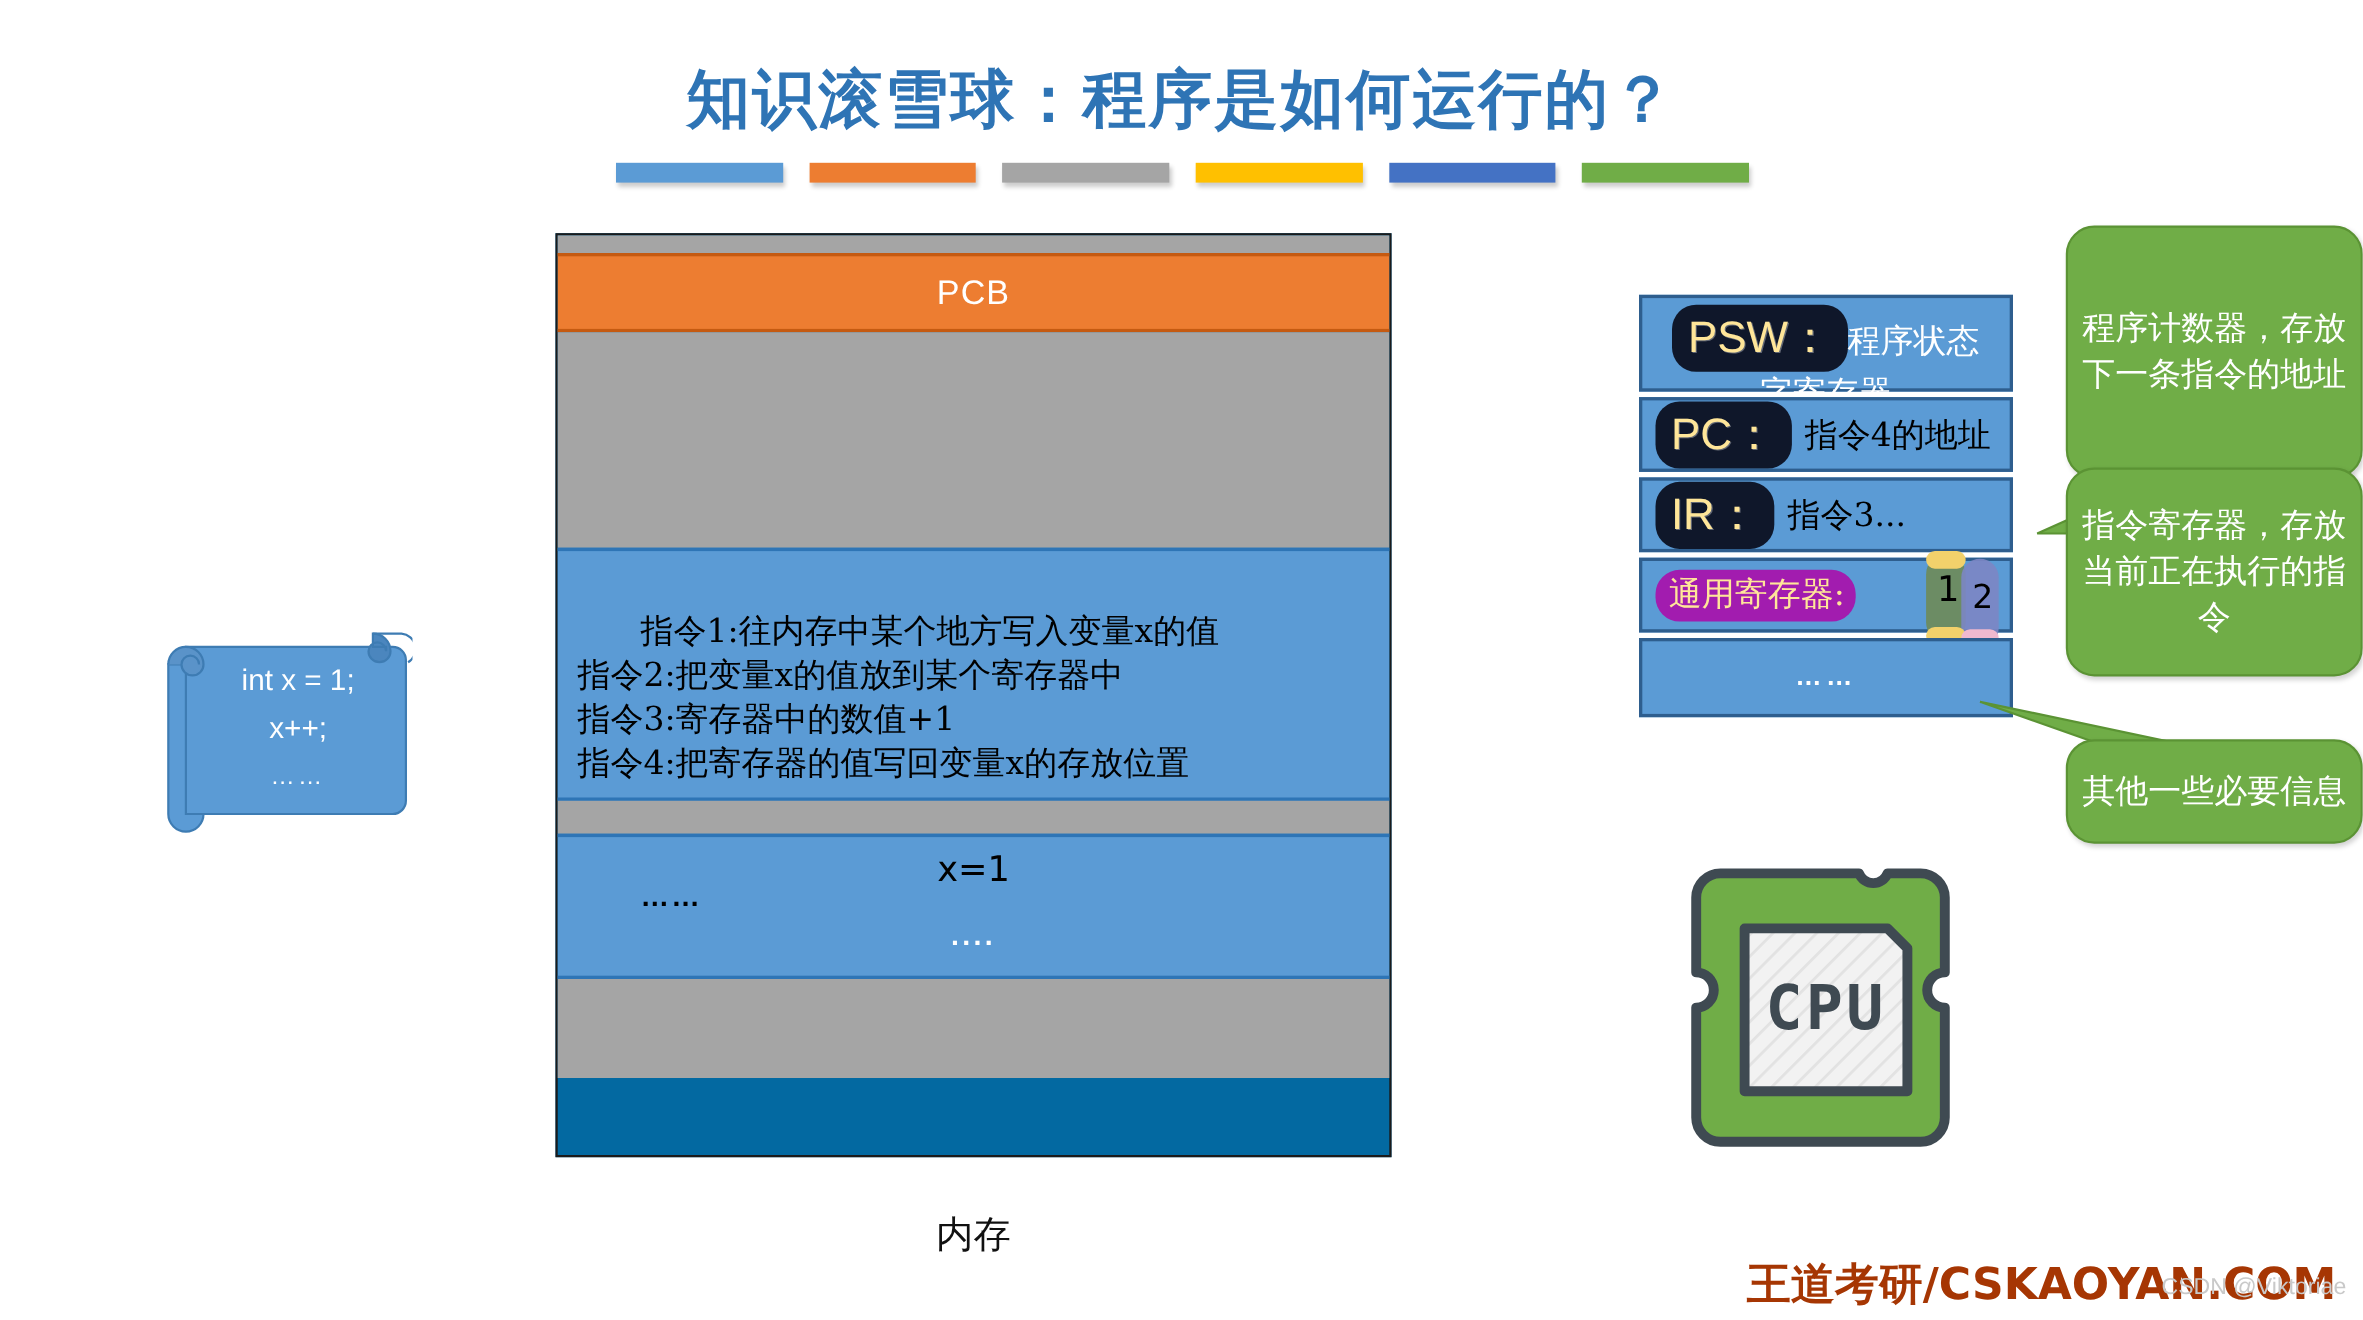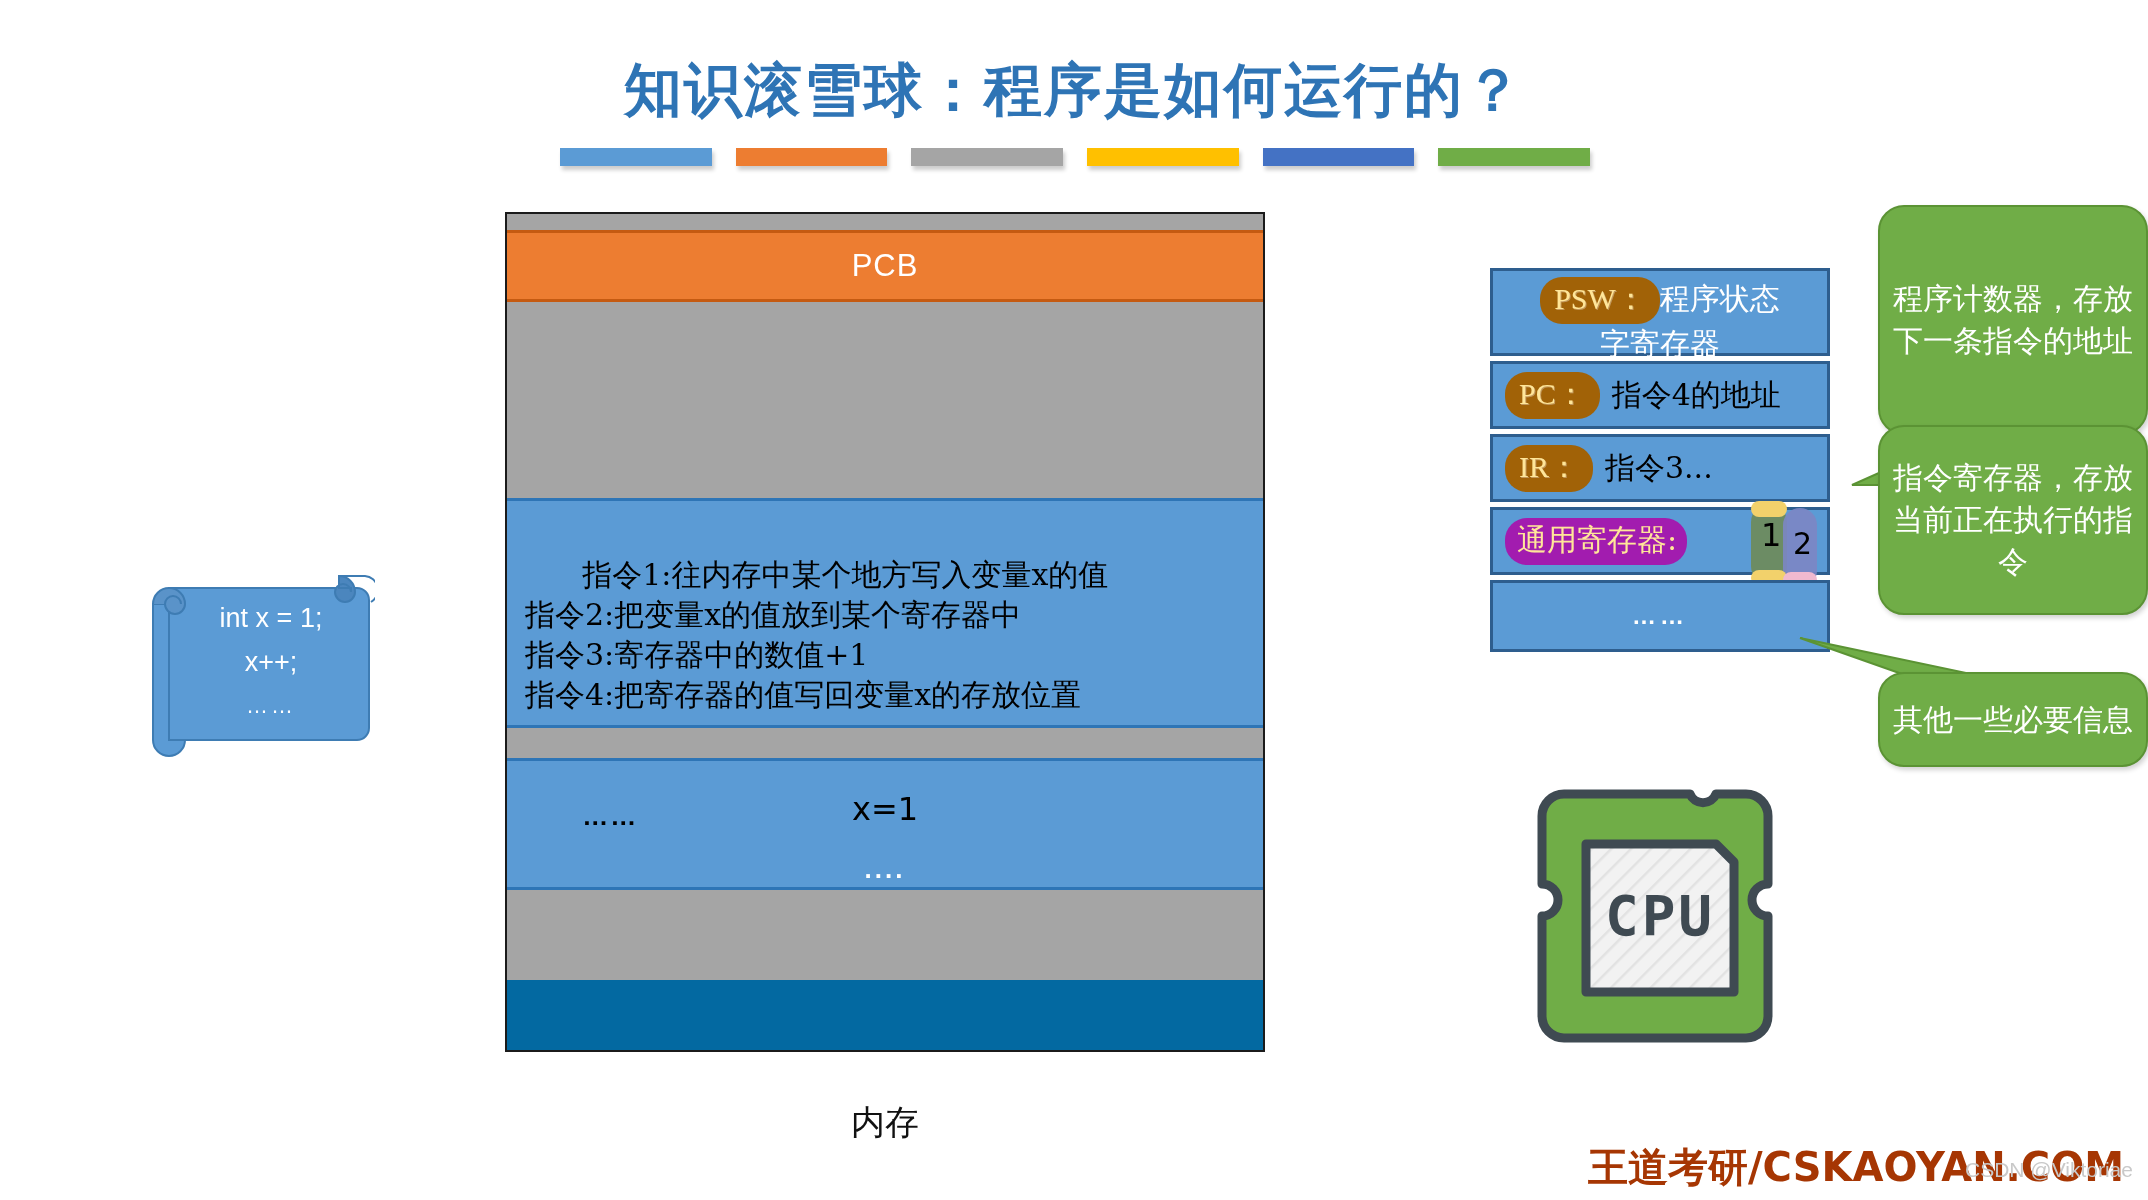--- a/index.html
+++ b/index.html
@@ -61,21 +61,21 @@
     color:#000;
     font-size:30px;
     line-height:40px;
     font-family:"DejaVu Serif","Liberation Serif",serif;
     white-space:pre;
   }
   #mem-instr .dots{font-family:"Liberation Sans",sans-serif;font-weight:bold;font-size:26px;letter-spacing:2px;}
   #mem-data{
     height:132px;
     display:flex;flex-direction:column;align-items:center;justify-content:flex-start;
-    padding-top:29px;
+    padding-top:10px;
   }
   #mem-data .val{color:#000;font-size:32px;font-family:"DejaVu Sans",sans-serif;}
   #mem-data .dots{color:#ffffff;font-size:26px;font-weight:bold;letter-spacing:3px;margin-top:26px;}
   .mem-caption{
     position:absolute;left:505px;top:1100px;width:760px;
     text-align:center;font-size:34px;color:#111;
     font-family:"DejaVu Serif","Liberation Serif",serif;
   }
 
   
@@ -94,25 +94,24 @@
     background:#5B9BD5;
     border:3px solid #2E5E8E;
     box-sizing:border-box;
     margin-bottom:5px;
     position:relative;
   }
   .reg-psw{height:88px;padding-top:6px;text-align:center;}
   .reg-row{height:68px;display:flex;align-items:center;padding-left:12px;}
   .reg-last{height:72px;display:flex;align-items:center;justify-content:center;}
   .hl-green{
-    background:#a16207;border-radius:22px;
+    background:#0f172a;border-radius:22px;
     color:#FFE699;padding:2px 14px 4px 14px;
-    font-size:30px;display:inline-block;
+    font-size:40px;display:inline-block;
     text-shadow:1px 1px 0 rgba(255,255,255,0.35);
-    font-family:Liberation Serif, serif;
   }
   .psw-text{color:#ffffff;font-size:30px;font-family:"DejaVu Serif","Liberation Serif",serif;line-height:40px;}
   .reg-val{color:#000;font-size:30px;margin-left:12px;font-family:"DejaVu Serif","Liberation Serif",serif;}
   .reg-dots{color:#ffffff;font-size:24px;font-weight:bold;letter-spacing:4px;}
   #gr-label{
     background:#a21caf;border-radius:22px;color:#FFE699;
     padding:2px 10px 4px 12px;font-size:30px;display:inline-block;
     font-family:"DejaVu Serif","Liberation Serif",serif;
   }
   .pill{

